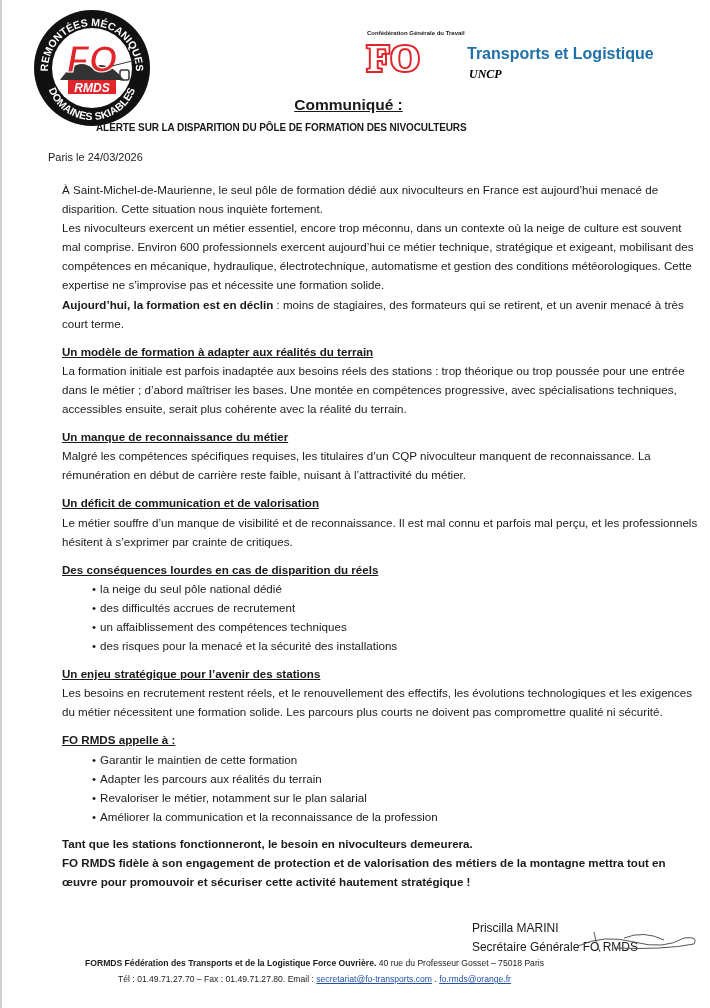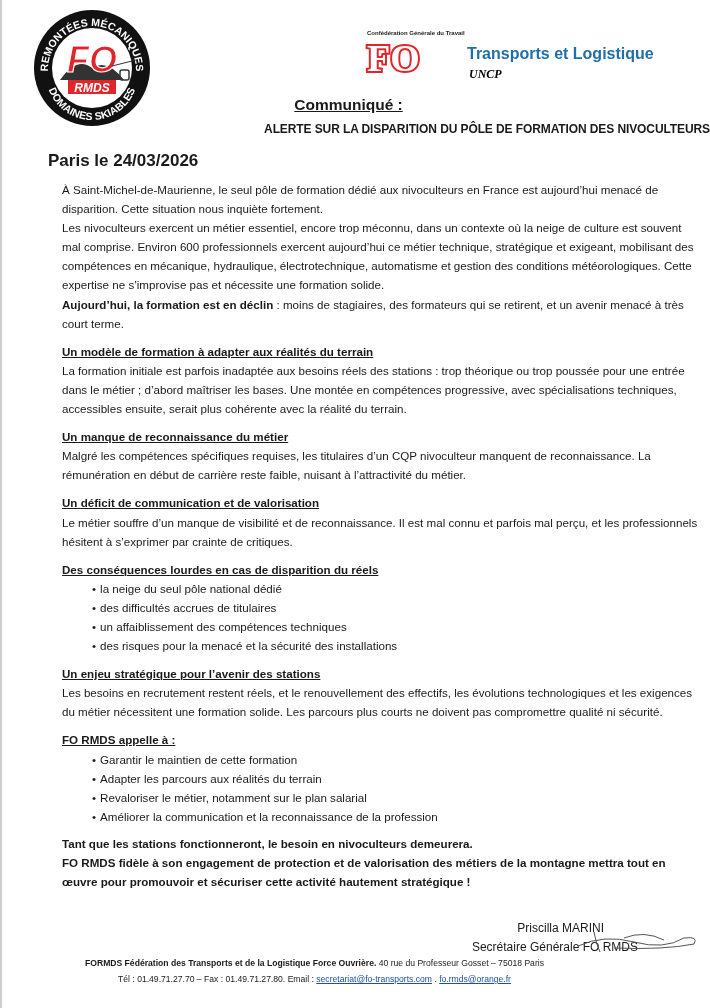--- a/index.html
+++ b/index.html
@@ -7,30 +7,30 @@
          font-family:"Liberation Sans", sans-serif; color:#1a1a1a; }
   .left-edge { position:absolute; left:0; top:0; width:2px; height:1008px; background:#cfcfcf; }
   .logo-rmds { position:absolute; left:32px; top:8px; width:120px; height:120px; }
   .header-right { position:absolute; left:365px; top:30px; width:345px; height:60px; }
   .cgt { position:absolute; left:2px; top:0; font-size:6px; font-weight:bold; color:#222; }
   .fo-big { position:absolute; left:0; top:10px; width:92px; height:34px; }
   .transports { position:absolute; left:102px; top:15px; font-size:16px; font-weight:bold; color:#1f6fa8; white-space:nowrap; }
   .uncp { position:absolute; left:104px; top:37px; font-size:12px; font-style:italic; font-weight:bold; color:#000000; font-family:"Liberation Serif", serif; }
   .communique { position:absolute; left:0; width:587px; top:96px; text-align:center; font-size:15.5px; font-weight:bold; }
   .communique span { text-decoration:underline; margin-left:110px; }
-  .alert { position:absolute; left:0; width:710px; top:122px; text-align:right; font-size:12px; font-weight:bold; letter-spacing:-0.1px; }
+  .alert { position:absolute; left:0; width:710px; top:122px; text-align:left; font-size:10px; font-weight:bold; letter-spacing:-0.1px; }
   .alert span { margin-left:96px; }
-  .date { position:absolute; left:48px; top:151px; font-size:17px;font-weight:bold; }
+  .date { position:absolute; left:48px; top:151px; font-size:11px; }
   .body { position:absolute; left:62px; top:180px; width:640px; font-size:11.6px; line-height:19.1px; }
   .body p { margin:0; }
   .h { font-weight:bold; margin-top:9px !important;text-decoration:underline; }
   ul { margin:0; padding:0 0 0 30px; list-style:none; }
   ul li::before { content:"\2022"; margin-right:4px; }
   .closing { font-weight:bold; margin-top:8px !important; }
-  .sign { position:absolute; right:72px; top:919px; text-align:right; font-size:12px; line-height:19px; }
+  .sign { position:absolute; right:72px; top:919px; font-size:12px; line-height:19px; }
   .sign .name { margin-right:34px; }
   .scribble { position:absolute; left:574px; top:924px; width:130px; height:30px; }
   .footer { position:absolute; left:0; width:629px; top:955px; text-align:center; font-size:8.6px; line-height:16px; }
   .footer b { font-weight:bold; }
   .footer a { color:#1f4fa8; text-decoration:underline; }
 </style>
 </head>
 <body>
 
 <div class="left-edge"></div>
@@ -79,21 +79,21 @@
 
   <p class="h">Un manque de reconnaissance du métier</p>
   <p>Malgré les compétences spécifiques requises, les titulaires d’un CQP nivoculteur manquent de reconnaissance. La rémunération en début de carrière reste faible, nuisant à l’attractivité du métier.</p>
 
   <p class="h">Un déficit de communication et de valorisation</p>
   <p>Le métier souffre d’un manque de visibilité et de reconnaissance. Il est mal connu et parfois mal perçu, et les professionnels hésitent à s’exprimer par crainte de critiques.</p>
 
   <p class="h">Des conséquences lourdes en cas de disparition du réels</p>
   <ul>
     <li>la neige du seul pôle national dédié</li>
-    <li>des difficultés accrues de titulaires</li>
+    <li>des difficultés accrues de recrutement</li>
     <li>un affaiblissement des compétences techniques</li>
     <li>des risques pour la menacé et la sécurité des installations</li>
   </ul>
 
   <p class="h">Un enjeu stratégique pour l’avenir des stations</p>
   <p>Les besoins en recrutement restent réels, et le renouvellement des effectifs, les évolutions technologiques et les exigences du métier nécessitent une formation solide. Les parcours plus courts ne doivent pas compromettre qualité ni sécurité.</p>
 
   <p class="h">FO RMDS appelle à :</p>
   <ul>
     <li>Garantir le maintien de cette formation</li>

